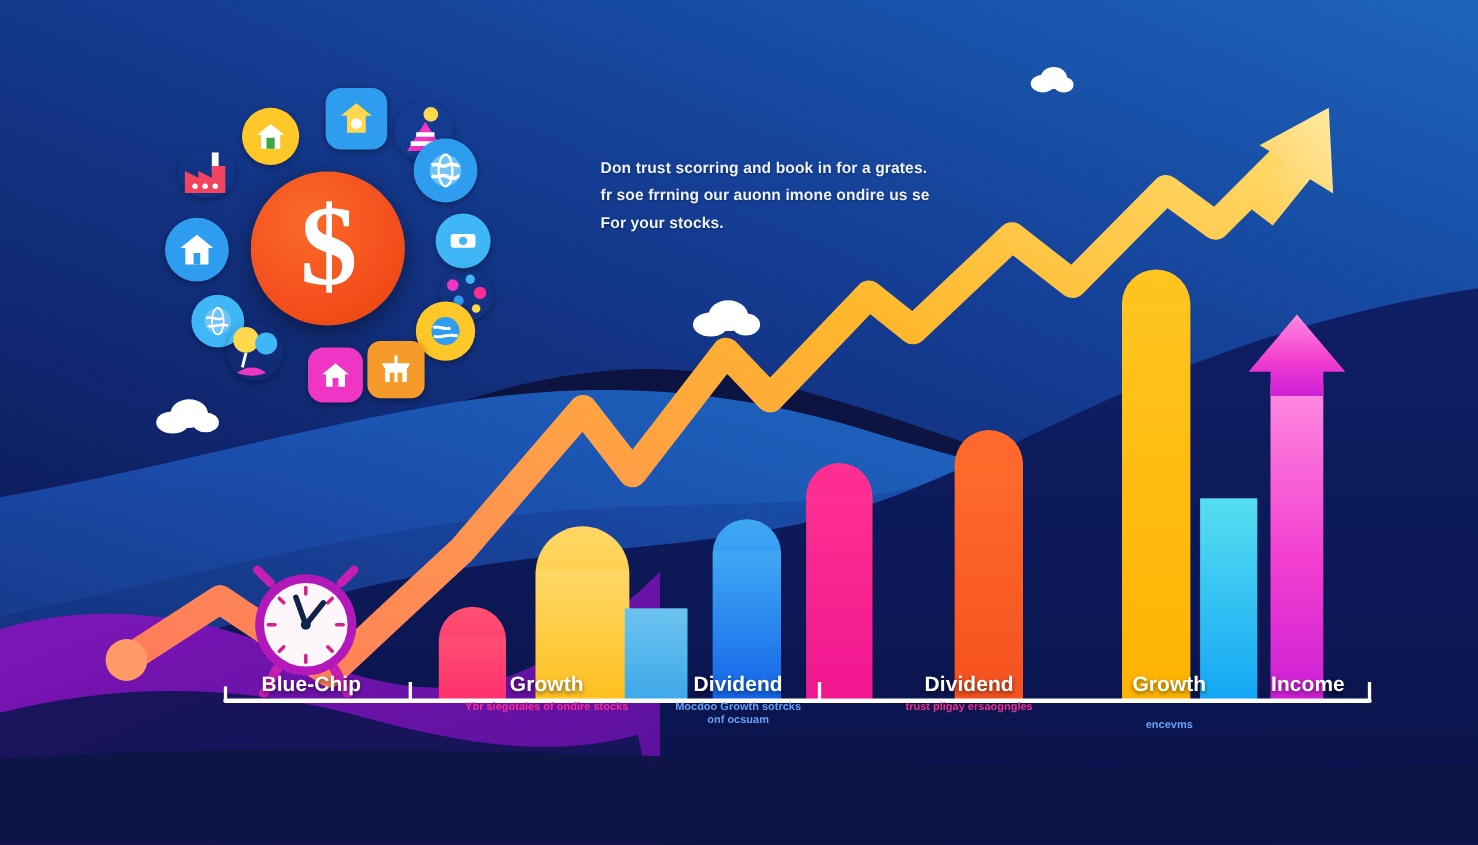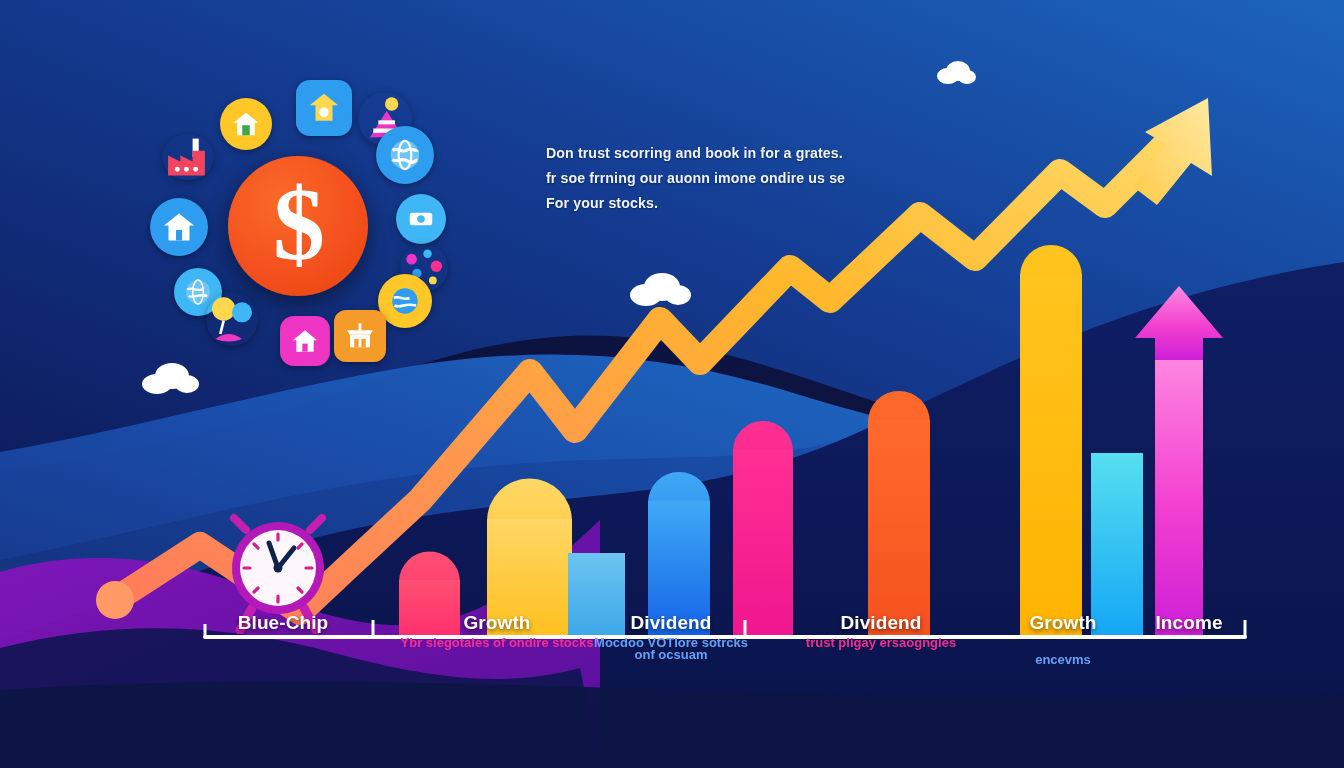--- a/index.html
+++ b/index.html
@@ -32,21 +32,21 @@
   
   .cloud { position:absolute; }
 
   
   #chart { position:absolute; inset:0; }
 
   .axis-labels { position:absolute; left:0; top:612px; width:1344px; height:80px; }
   .axlab { position:absolute; text-align:center; transform:translateX(-50%); }
   .axlab .main { color:#ffffff; font-size:19px; font-weight:700; letter-spacing:.1px;
                  text-shadow:0 2px 4px rgba(0,0,0,.55); white-space:nowrap; }
-  .axlab .sub  { font-size:13px; font-weight:700; margin-top:3px; line-height:12px;
+  .axlab .sub  { font-size:10px; font-weight:700; margin-top:3px; line-height:12px;
                  white-space:nowrap; opacity:.95; }
 </style>
 </head>
 <body>
 
 <div id="stage">
 
   <svg id="bg" viewBox="0 0 1344 768" preserveAspectRatio="none">
     <defs>
       <linearGradient id="gBase" x1="0" y1="0" x2="1" y2="1">
@@ -360,21 +360,21 @@
       <div class="sub" style="color:#ff2f92;"></div>
     </div>
 
     <div class="axlab" style="left:469px;margin-left:28px;">
       <div class="main">Growth</div>
       <div class="sub" style="color:#ff2f92;">Ybr siegotales of ondire stocks</div>
     </div>
 
     <div class="axlab" style="left:671px;">
       <div class="main">Dividend</div>
-      <div class="sub" style="color:#6aa8ff;white-space:pre-line;">Mocdoo VOTlore sotrcks
+      <div class="sub" style="color:#6aa8ff;white-space:pre-line;">Mocdoo Growth sotrcks
 onf ocsuam</div>
     </div>
 
     <div class="axlab" style="left:881px;">
       <div class="main">Dividend</div>
       <div class="sub" style="color:#ff2f92;">trust pligay ersaogngles</div>
     </div>
 
     <div class="axlab" style="left:1063px;">
       <div class="main">Growth</div>

